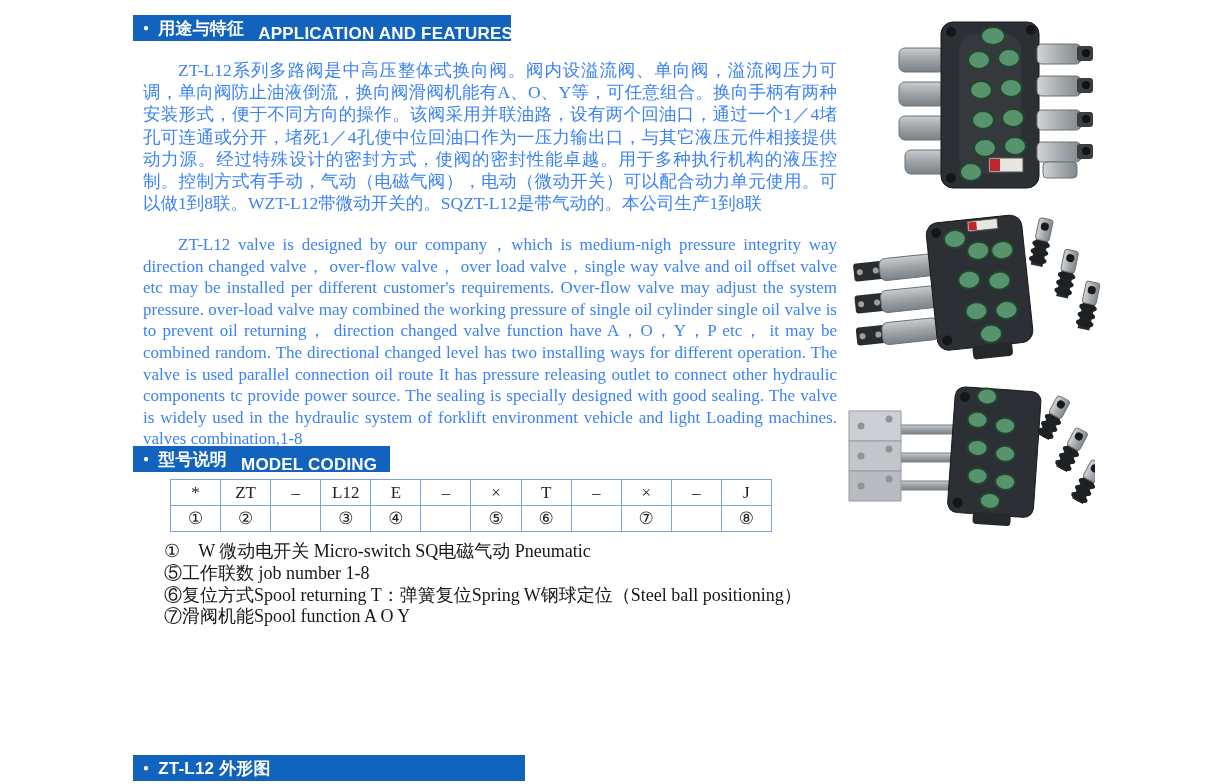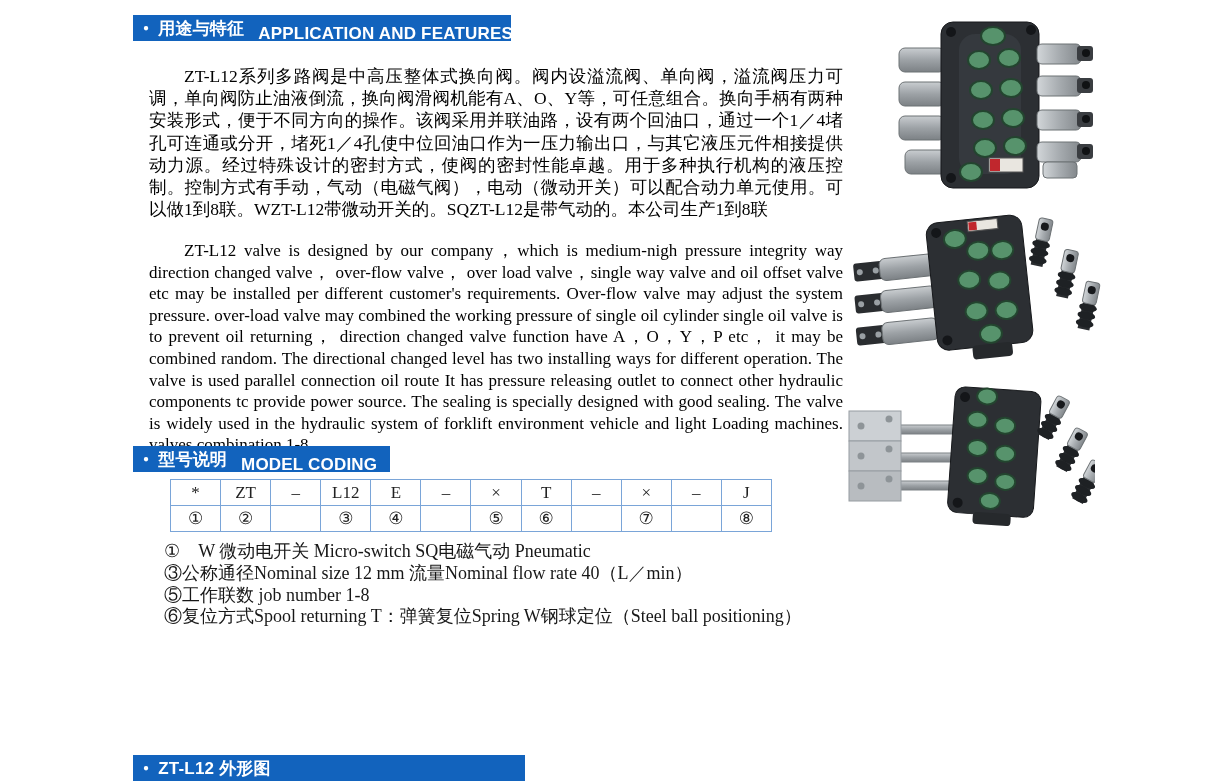--- a/index.html
+++ b/index.html
@@ -14,22 +14,22 @@
     display:flex;align-items:center;padding:0 10px;box-sizing:border-box;
     letter-spacing:.2px;white-space:nowrap;
   }
   .bar .bullet{font-size:10px;margin-right:9px;line-height:1;}
   .bar .en{margin-left:14px;margin-top:12px;}
   #bar-features{left:133px;top:15px;width:378px;}
   #bar-model{left:133px;top:446px;width:257px;}
   #bar-outline{left:133px;top:755px;width:392px;}
 
   .para{
-    position:absolute;left:133px;width:694px;margin:16px;
-    text-align:justify;text-indent:35px;color:#000000;
+    position:absolute;left:133px;width:694px;margin:10px;
+    text-align:justify;text-indent:35px;color:#3b82f6;
   }
   #para-cn{top:49px;font-size:17.5px;line-height:22.2px;}
   #para-en{top:224px;font-size:17px;line-height:21.6px;}
 
   #coding-table{
     position:absolute;left:170px;top:479px;width:602px;
     border-collapse:collapse;table-layout:fixed;
   }
   #coding-table td{
     border:1.6px solid #7aa5d8;height:25px;text-align:center;
@@ -91,23 +91,23 @@
     <td></td>
     <td>⑦</td>
     <td></td>
     <td>⑧</td>
   </tr>
 </tbody>
   </table>
 
 <div id="notes">
   <div class="note">①　W 微动电开关 Micro-switch SQ电磁气动 Pneumatic</div>
-  <div class="note">③公称通径Nominal size  12 mm 流量Nominal flow rate 40（L／min）</div>
   <div class="note">⑤工作联数 job number 1-8</div>
   <div class="note">⑥复位方式Spool returning T：弹簧复位Spring W钢球定位（Steel ball positioning）</div>
+  <div class="note">⑦滑阀机能Spool function A O Y</div>
 </div>
 
 <div class="bar" id="bar-outline">
   <span class="bullet">●</span>
   <span>ZT-L12 外形图</span>
 </div>
 
 <svg class="photo" id="photo1" width="205" height="182" viewBox="0 0 205 182">
   <defs>
     <linearGradient id="metal" x1="0" y1="0" x2="0" y2="1">

